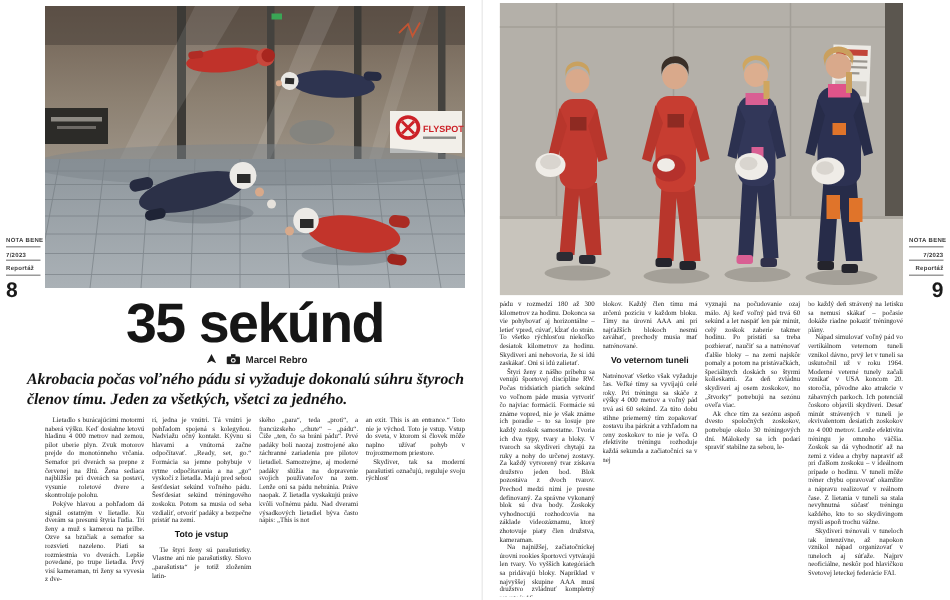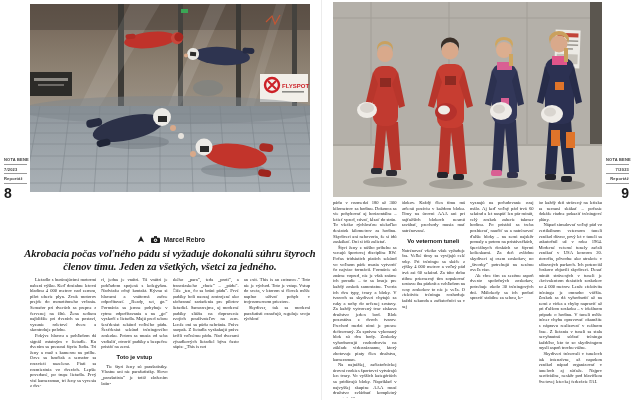--- a/index.html
+++ b/index.html
@@ -21,21 +21,21 @@
              border-bottom:.5px solid #9a9a9a;padding-bottom:1.5px;margin-bottom:2px;white-space:nowrap;}
   .pagenum{font-size:14px;font-weight:700;color:#1a1a1a;margin-top:2px;line-height:14px;}
 
   
   .headline{position:absolute;left:30px;top:197px;width:280px;text-align:center;
             font-family:"Liberation Sans",sans-serif;font-weight:700;font-size:37px;
             line-height:38px;letter-spacing:-1px;color:#161616;}
   .byline{position:absolute;left:30px;top:236px;width:280px;text-align:center;
           font-family:"Liberation Sans",sans-serif;font-size:6.5px;font-weight:700;color:#222;}
   .byline svg{vertical-align:-1px;margin:0 2px;}
-  .lead{position:absolute;left:18px;top:248px;width:304px;text-align:center;
+  .lead{position:absolute;left:18px;top:248px;width:304px;
         font-family:"Liberation Serif",serif;font-style:italic;font-weight:700;
         font-size:10.5px;line-height:12.5px;color:#141414;}
 
   
   .cols{position:absolute;display:flex;gap:5px;}
   .cols-left{left:30px;top:277px;width:280px;height:121px;}
   .cols-right{left:333px;top:200px;width:269px;height:198px;}
   .col{flex:1 1 0;overflow:hidden;text-align:justify;
        font-size:4.6px;line-height:5.6px;color:#242424;}
   .col p{margin:0 0 0 0;text-indent:5px;}
@@ -234,20 +234,21 @@
     <div class="meta-line">Reportáž</div>
     <div class="pagenum">8</div>
   </div>
   <div class="sidebar sidebar-right">
     <div class="meta-line">NOTA BENE</div>
     <div class="meta-line">7/2023</div>
     <div class="meta-line">Reportáž</div>
     <div class="pagenum">9</div>
   </div>
 
+  <h1 class="headline" style="margin:0;">35 sekúnd</h1>
   <div class="byline">
     <svg width="8" height="7" viewBox="0 0 10 9">
       <path d="M1,8 L5,0 L9,8 L5,6 Z" fill="#1d1d1d"></path>
     </svg>
     <svg width="9" height="7" viewBox="0 0 12 9">
       <rect x="0" y="2" width="12" height="7" rx="1.2" fill="#1d1d1d"></rect>
       <rect x="4" y="0" width="4" height="2.4" fill="#1d1d1d"></rect>
       <circle cx="6" cy="5.5" r="2.2" fill="#ffffff"></circle>
       <circle cx="6" cy="5.5" r="1.1" fill="#1d1d1d"></circle>
     </svg>

